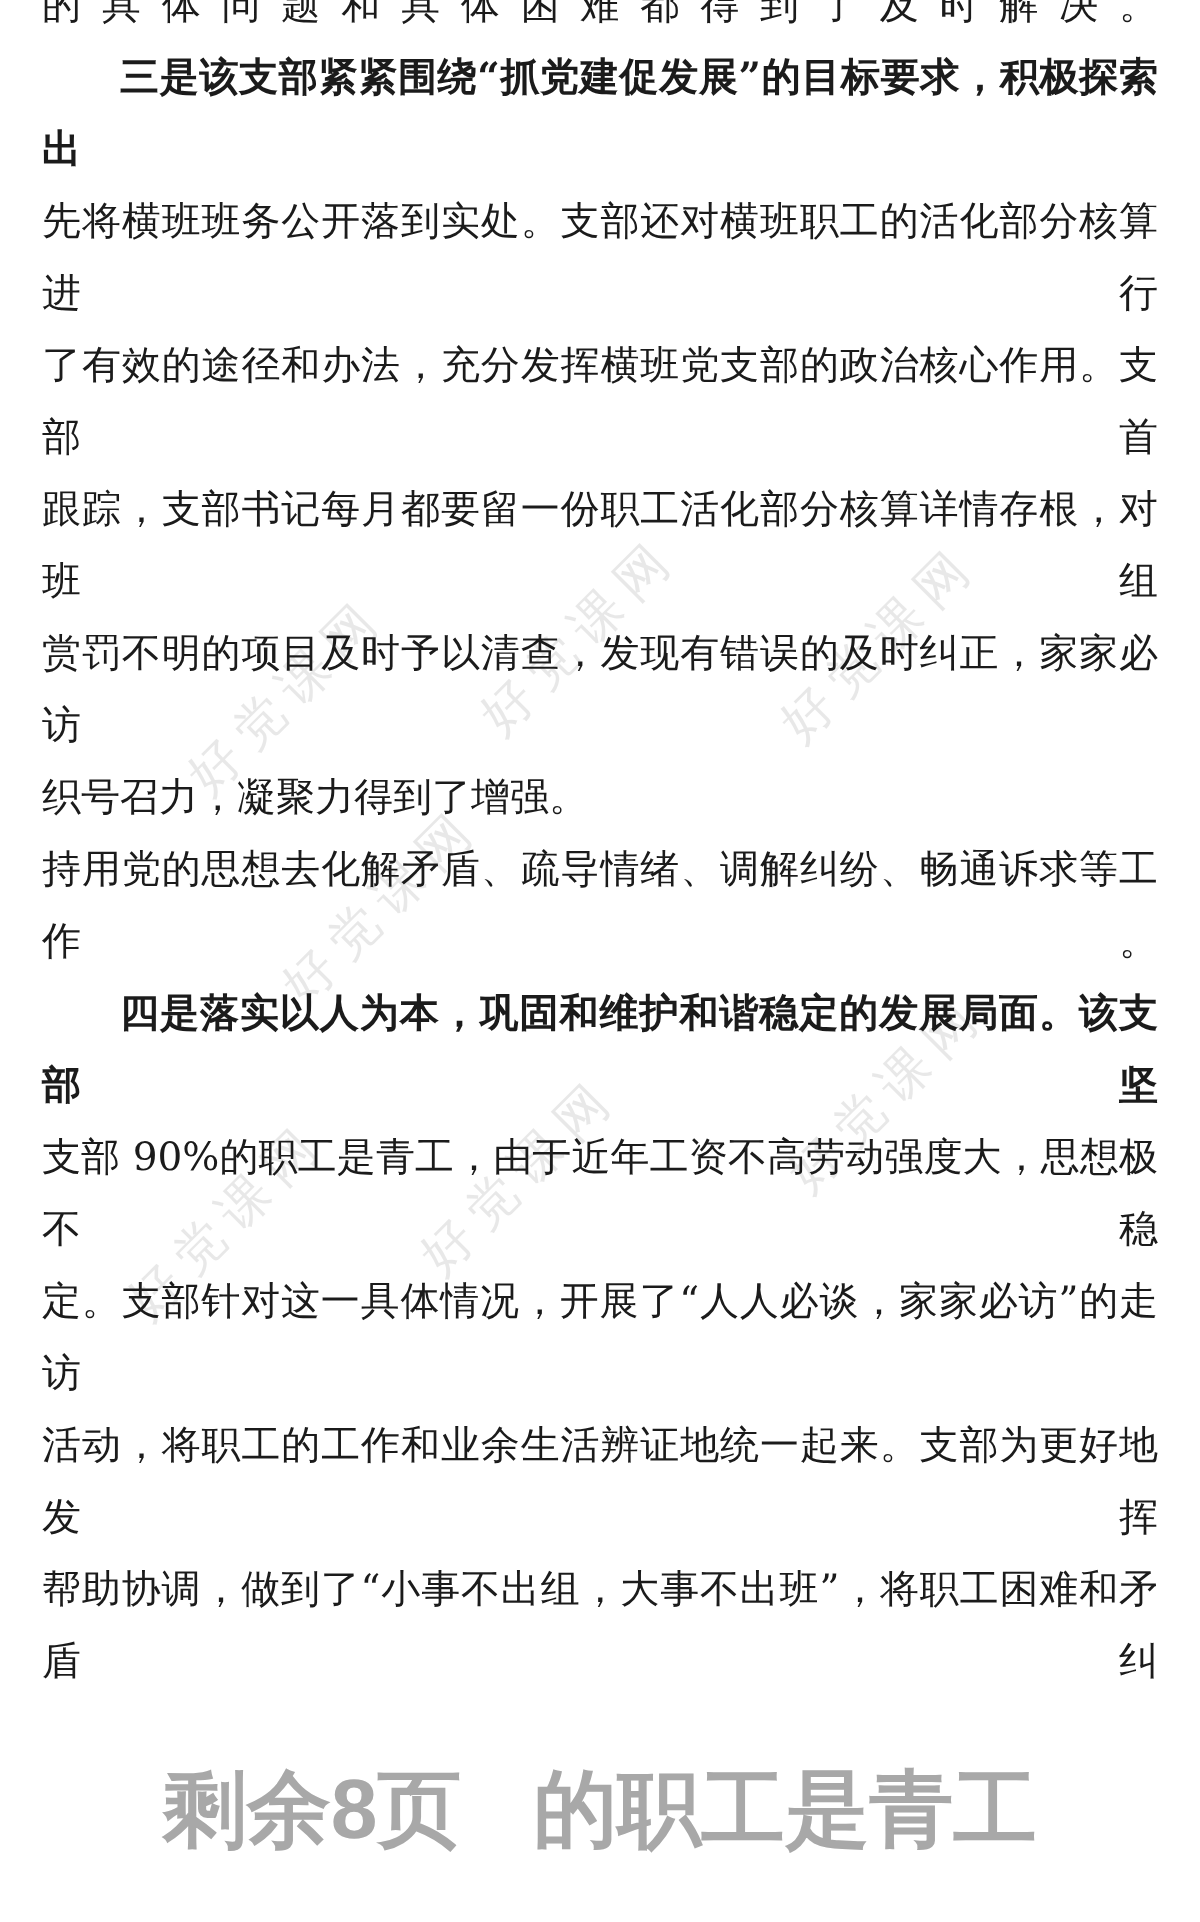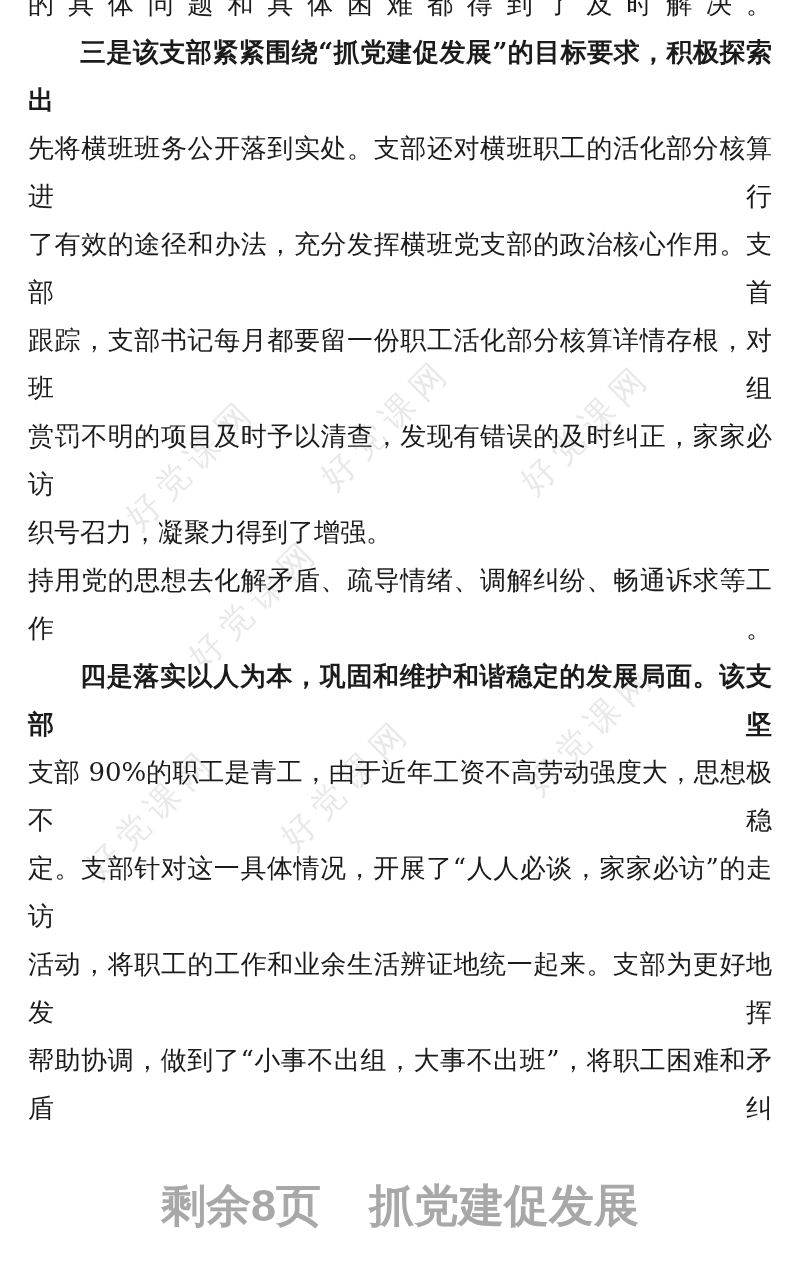--- a/index.html
+++ b/index.html
@@ -44,21 +44,21 @@
   
   .footer {
     position: absolute;
     top: 1180px; left: 0;
     width: 800px;
     display: flex;
     justify-content: center;
     gap: 48px;
     font-family: "Liberation Sans", sans-serif;
     font-weight: bold;
-    font-size: 45px;
+    font-size: 56px;
     line-height: 52px;
     color: #a8a8a8;
     z-index: 2;
   }
 </style>
 </head>
 <body>
 
 <div class="wm-layer">
   <span class="wm-tile" style="left:107px; top:441px;">好党课网</span>
@@ -92,14 +92,14 @@
     <span class="line" style="display:block">定。支部针对这一具体情况，开展了“人人必谈，家家必访”的走访</span>
     <span class="line" style="display:block">活动，将职工的工作和业余生活辨证地统一起来。支部为更好地发挥</span>
     <span class="line" style="display:block">帮助协调，做到了“小事不出组，大事不出班”，将职工困难和矛盾纠</span>
 
   </p>
 
 </div>
 
 <div class="footer">
   <span>剩余8页</span>
-  <span>抓党建促发展</span>
+  <span>的职工是青工</span>
 </div>
 
 </body></html>

